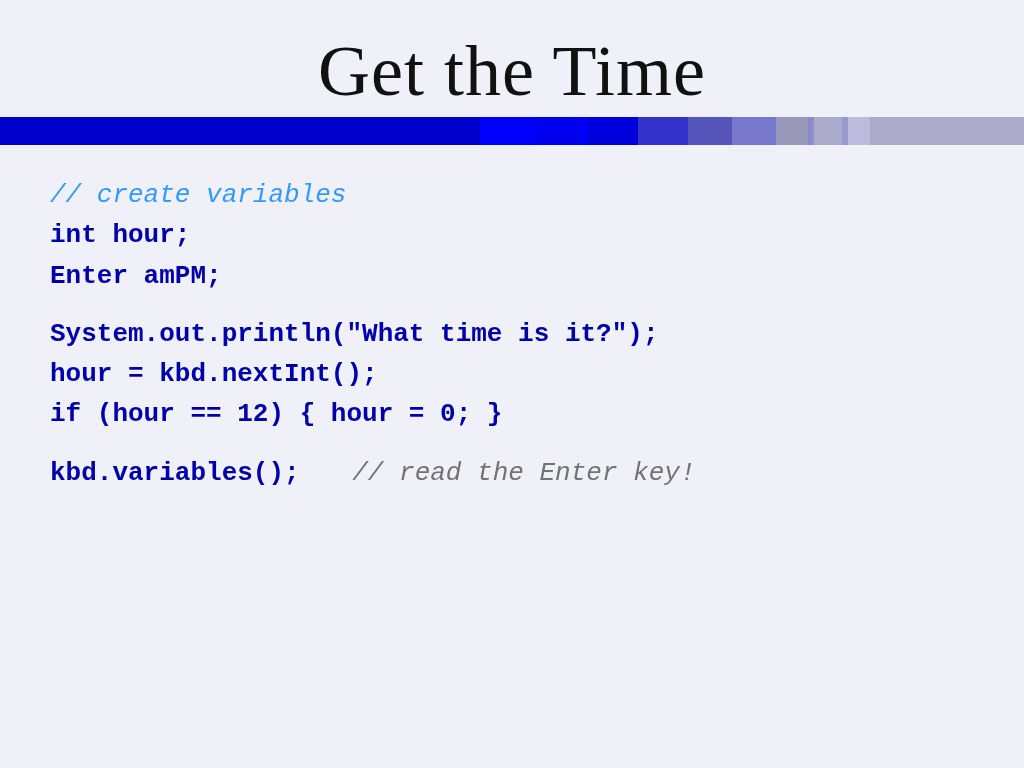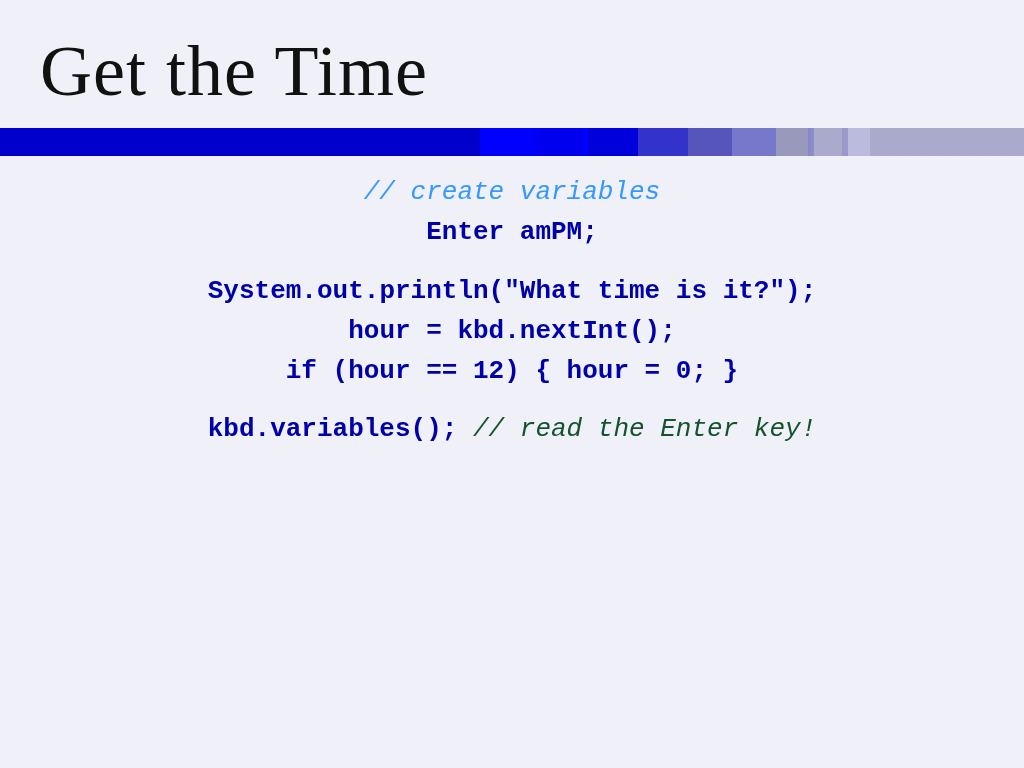--- a/index.html
+++ b/index.html
@@ -17,22 +17,22 @@
     }
 
     .slide {
       width: 1024px;
       height: 768px;
       background: #f0f0f8;
       position: relative;
     }
 
     .title-area {
-      text-align: left;
-      padding: 30px 40px 15px 40px;
+      text-align: center;
+      padding: 30px 40px 4px 40px;
     }
 
     .title {
       font-size: 72px;
       font-weight: normal;
       color: #111;
       font-family: Georgia, 'Times New Roman', serif;
       letter-spacing: 1px;
     }
 
@@ -62,22 +62,21 @@
       gap: 6px;
       height: 28px;
       align-items: center;
     }
 
     .bar-block {
       height: 28px;
     }
 
     .code-area {
-      padding: 16px 50px;
-      text-align: center;
+      padding: 30px 50px;
     }
 
     .code-line {
       font-family: 'Courier New', Courier, monospace;
       font-size: 26px;
       line-height: 1.55;
       color: #0000aa;
       font-weight: bold;
     }
 
@@ -85,23 +84,24 @@
       color: #3399ff;
       font-style: italic;
       font-weight: normal;
     }
 
     .code-line.spacer {
       height: 18px;
     }
 
     .inline-comment {
-      color: #14532d;
+      color: #737373;
       font-style: italic;
       font-weight: normal;
+      margin-left: 37px;
     }
   </style>
 </head>
 <body>
 
 <div class="slide">
 
   <div class="title-area">
     <h1 class="title">Get the Time</h1>
   </div>
@@ -116,20 +116,21 @@
         <div class="bar-block" style="width: 38px; background: rgb(85, 85, 187);"></div>
         <div class="bar-block" style="width: 38px; background: rgb(119, 119, 204);"></div>
         <div class="bar-block" style="width: 32px; background: rgb(153, 153, 187);"></div>
         <div class="bar-block" style="width: 28px; background: rgb(170, 170, 204);"></div>
         <div class="bar-block" style="width: 22px; background: rgb(187, 187, 221);"></div>
       </div>
   </div>
 
   <div class="code-area" id="code-container">
       <div class="code-line comment">// create variables</div>
+      <div class="code-line">int hour;</div>
       <div class="code-line">Enter amPM;</div>
       <div class="code-line spacer">&nbsp;</div>
       <div class="code-line">System.out.println("What time is it?");</div>
       <div class="code-line">hour = kbd.nextInt();</div>
       <div class="code-line">if (hour == 12) { hour = 0; }</div>
       <div class="code-line spacer">&nbsp;</div>
       <div class="code-line"><span>kbd.variables();   </span><span class="inline-comment">// read the Enter key!</span></div>
     </div>
 
 </div>

